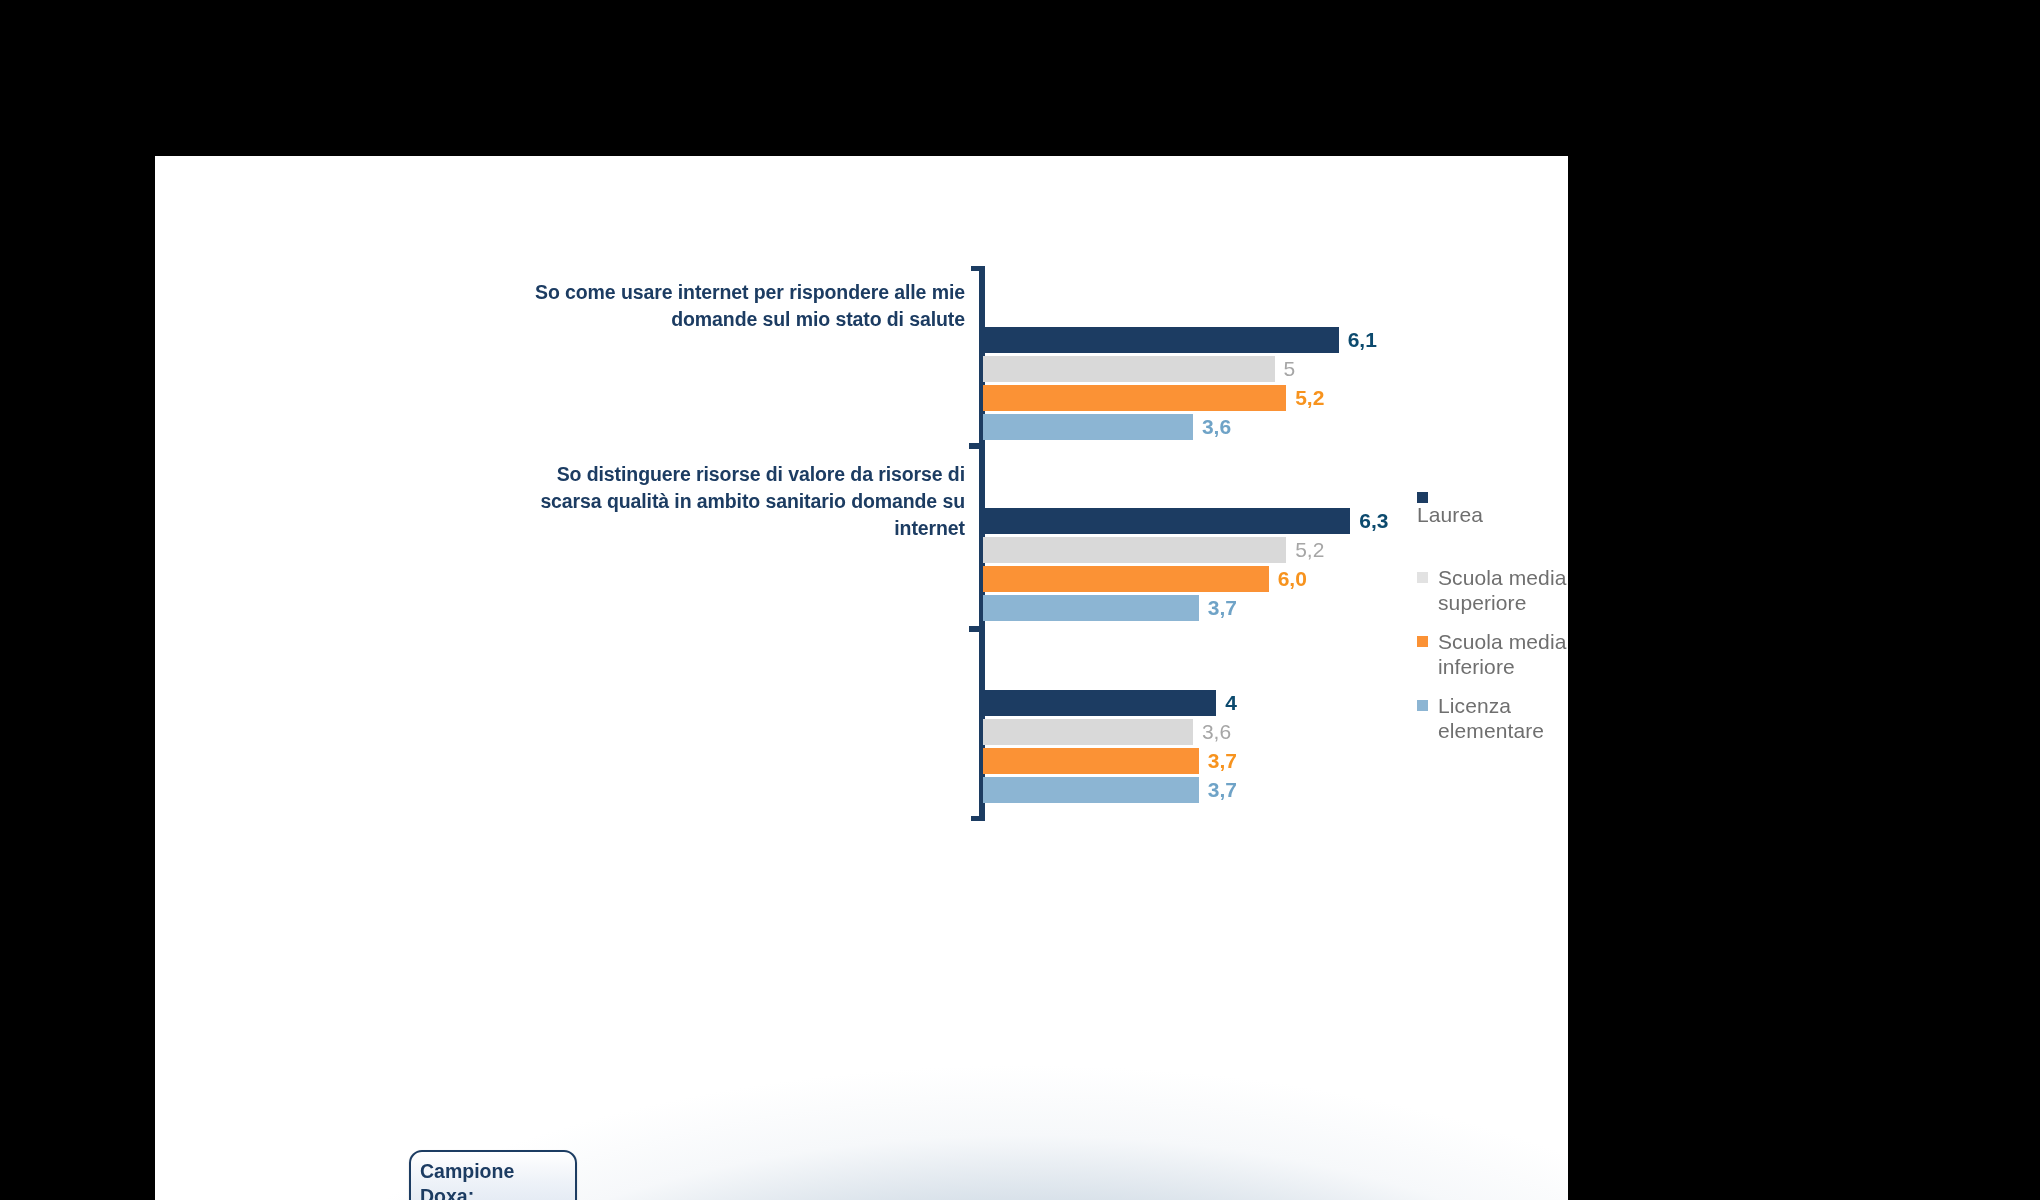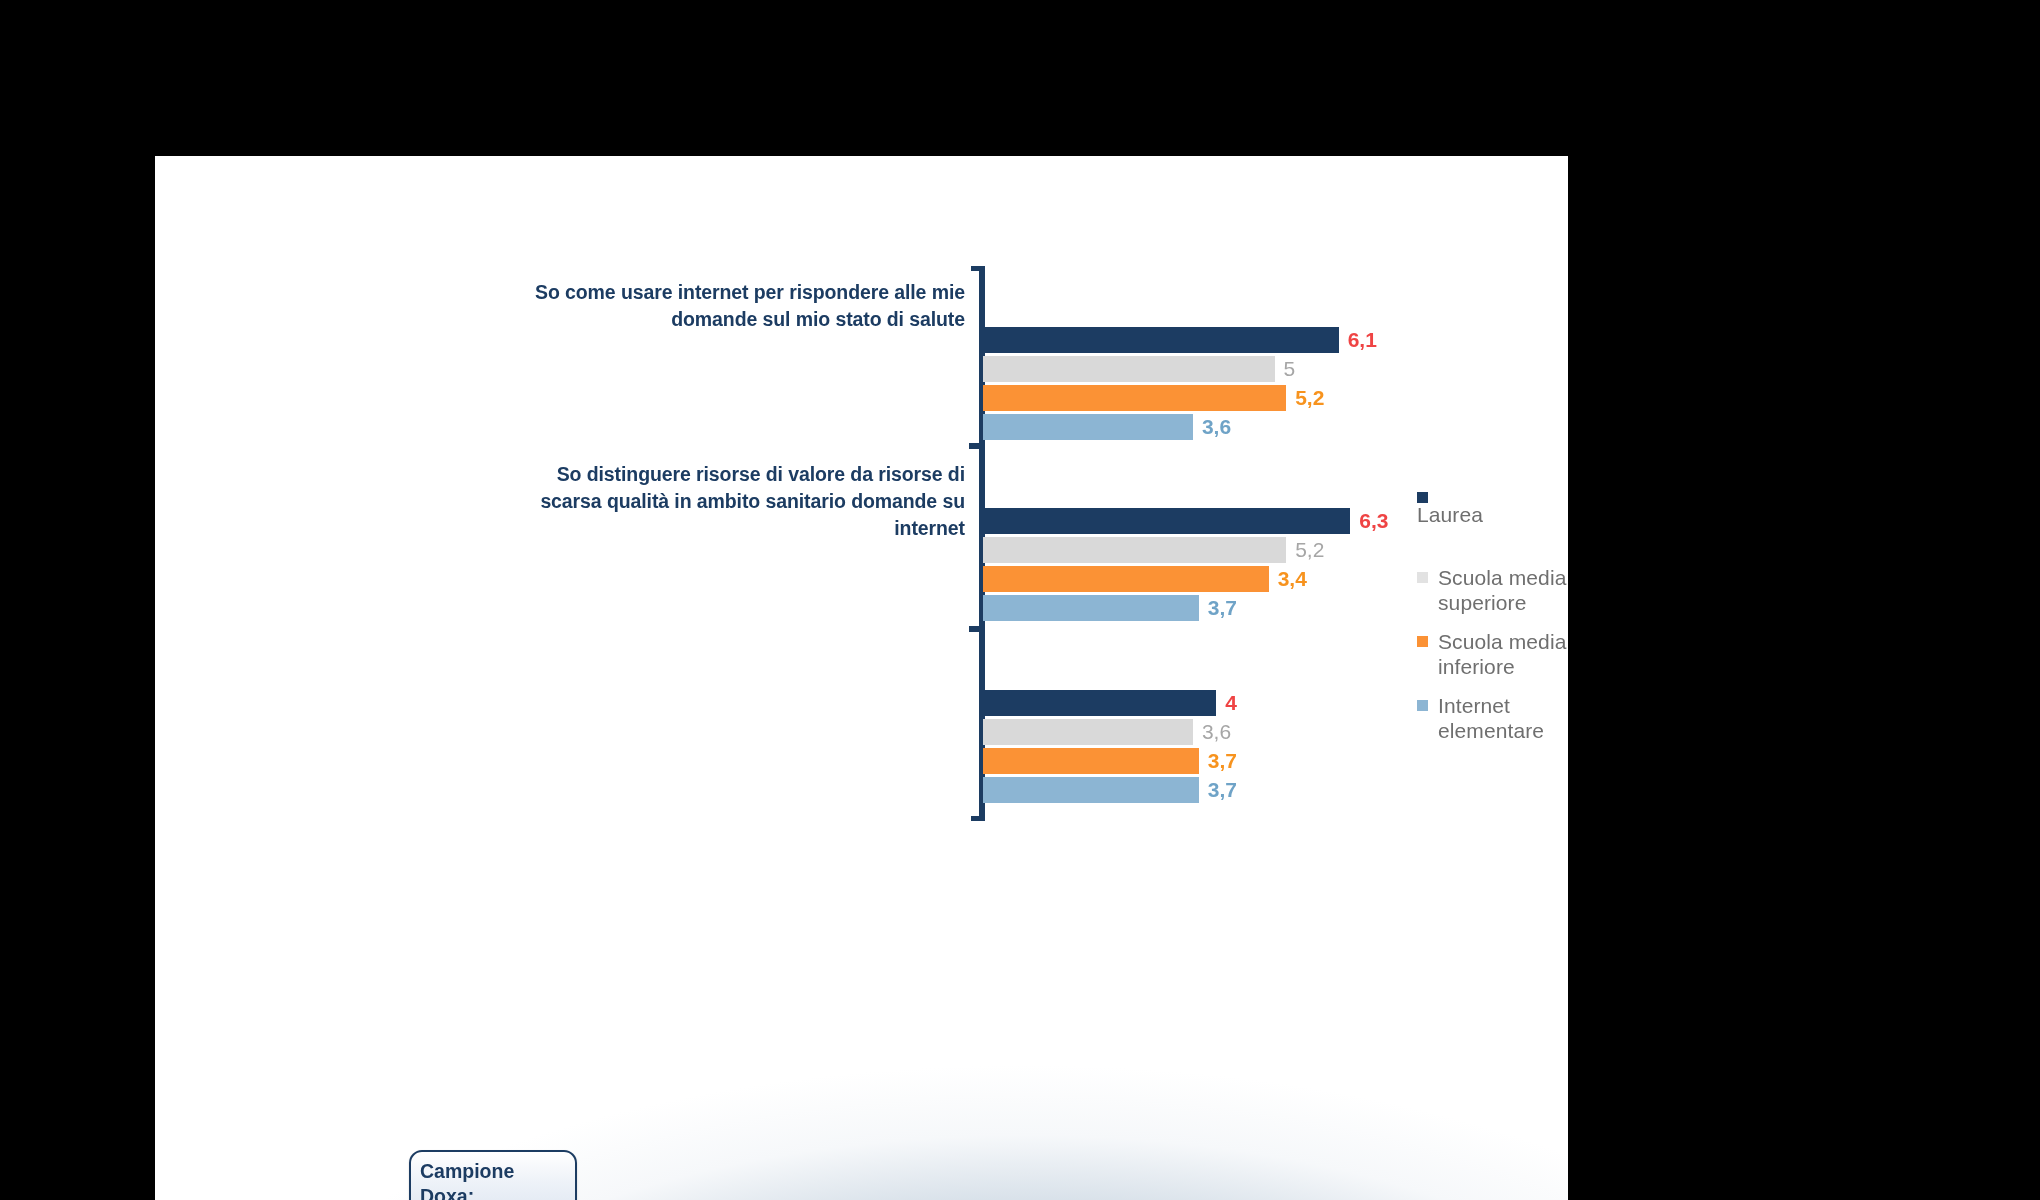--- a/index.html
+++ b/index.html
@@ -96,21 +96,21 @@
   .bar.s2 { background: #fb9235; }
   .bar.s3 { background: #8cb5d3; }
 
   .bar-value {
     position: absolute;
     height: 26px;
     line-height: 26px;
     font-size: 21px;
     white-space: nowrap;
   }
-  .bar-value.s0 { color: #ef4444; font-weight: bold; }
+  .bar-value.s0 { color: #0c4a6e; font-weight: bold; }
   .bar-value.s1 { color: #a6a6a6; font-weight: normal; }
   .bar-value.s2 { color: #f7931e; font-weight: bold; }
   .bar-value.s3 { color: #6fa3c7; font-weight: bold; }
 
   
   #legend {
     position: absolute;
     left: 1262px;
     top: 330px;
     width: 180px;
@@ -187,21 +187,21 @@
 
     <div class="cat-label" style="top:305px;">So distinguere risorse di valore da risorse di scarsa qualità in ambito sanitario domande su internet</div>
 
     <div class="bar s0" style="top: 352px; width: 367.29px;"></div>
     <div class="bar-value s0" style="top: 352px; left: 1204.29px;">6,3</div>
 
     <div class="bar s1" style="top: 381px; width: 303.16px;"></div>
     <div class="bar-value s1" style="top: 381px; left: 1140.16px;">5,2</div>
 
     <div class="bar s2" style="top: 410px; width: 285.67px;"></div>
-    <div class="bar-value s2" style="top: 410px; left: 1122.67px;">3,4</div>
+    <div class="bar-value s2" style="top: 410px; left: 1122.67px;">6,0</div>
 
     <div class="bar s3" style="top: 439px; width: 215.71px;"></div>
     <div class="bar-value s3" style="top: 439px; left: 1052.71px;">3,7</div>
 
 
     <div class="bar s0" style="top: 534px; width: 233.2px;"></div>
     <div class="bar-value s0" style="top: 534px; left: 1070.2px;">4</div>
 
     <div class="bar s1" style="top: 563px; width: 209.88px;"></div>
     <div class="bar-value s1" style="top: 563px; left: 1046.88px;">3,6</div>
@@ -220,21 +220,21 @@
       <div class="legend-item" style="top:80px;">
         <span class="legend-swatch s1"></span>
         <span class="legend-text">Scuola media superiore</span>
       </div>
       <div class="legend-item" style="top:144px;">
         <span class="legend-swatch s2"></span>
         <span class="legend-text">Scuola media inferiore</span>
       </div>
       <div class="legend-item" style="top:208px;">
         <span class="legend-swatch s3"></span>
-        <span class="legend-text">Internet elementare</span>
+        <span class="legend-text">Licenza elementare</span>
       </div>
     </div>
 
   </div>
 
   <div id="sample-box">
     <div>Campione Doxa:</div>
 
   </div>
 </div>

